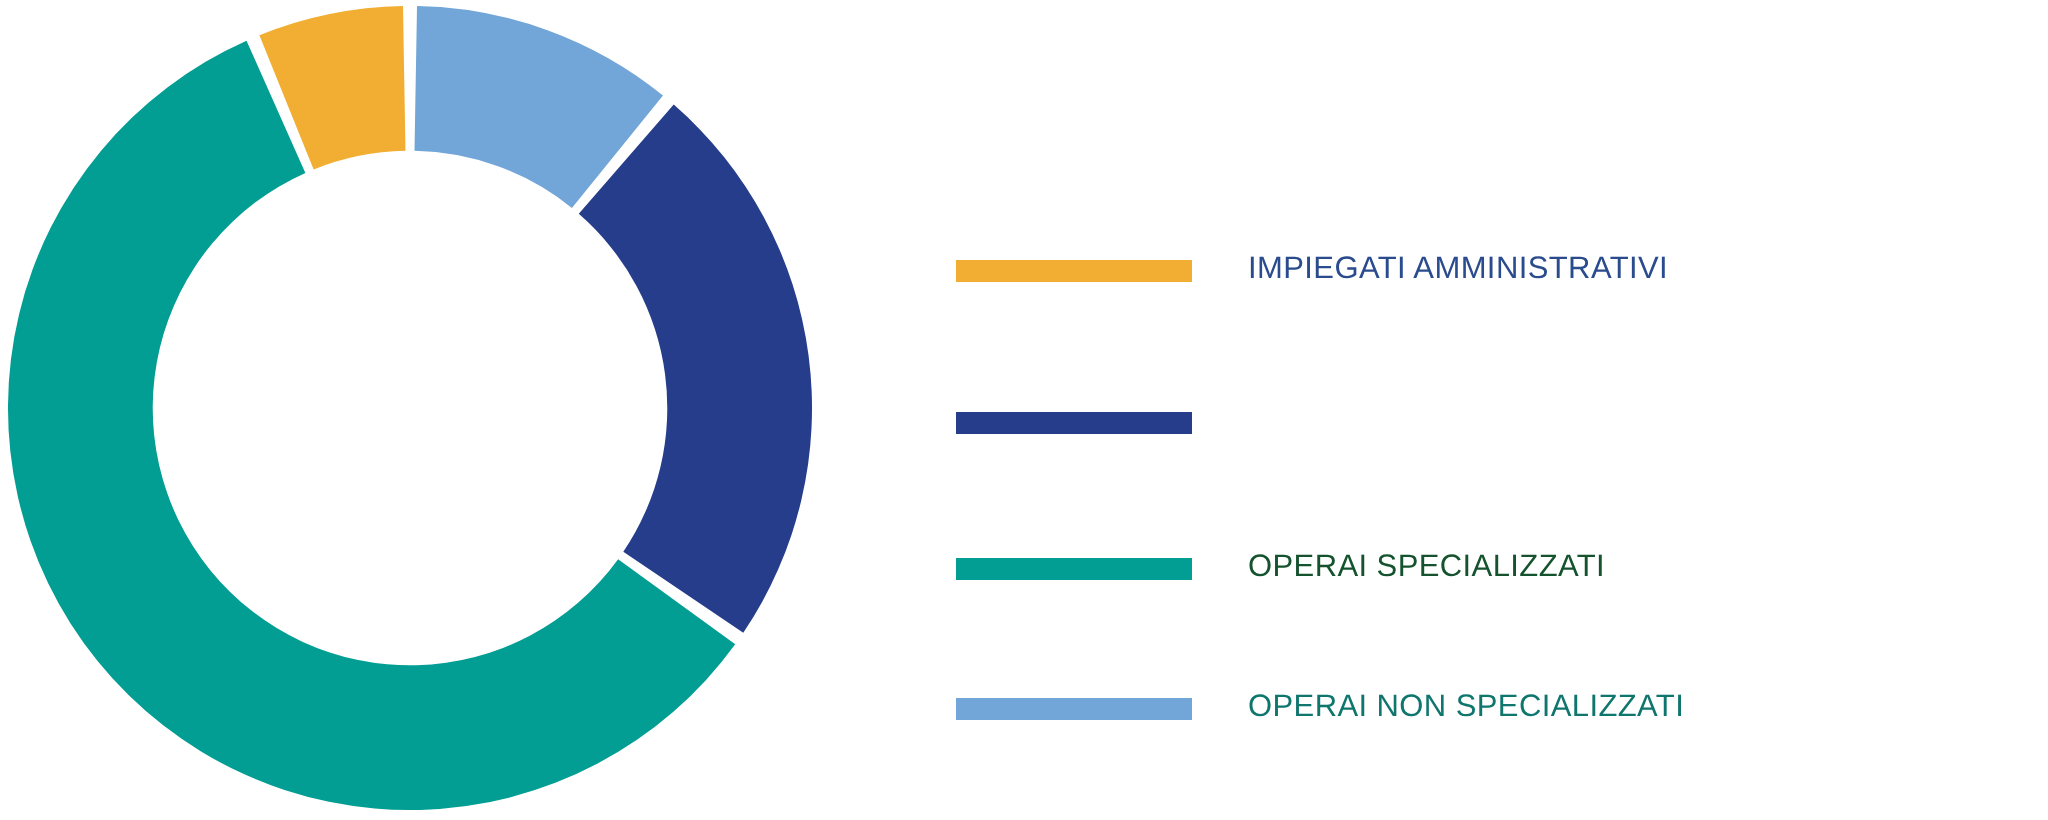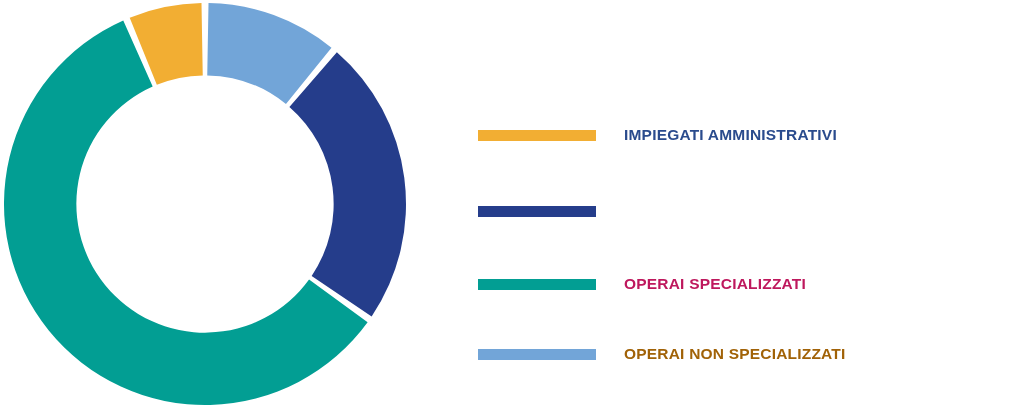--- a/index.html
+++ b/index.html
@@ -51,21 +51,21 @@
     height: 11px;
     flex: 0 0 auto;
   }
   .legend-label {
     margin-left: 28px;
     font-size: 15.5px;
     letter-spacing: 0.2px;
     color: #2A4B8D;
     white-space: nowrap;
     line-height: 1;
-    font-weight: 700;
+    font-weight: 400;
   }
   #li-0 { top: 123px; }
   #li-1 { top: 199px; }
   #li-2 { top: 272px; }
   #li-3 { top: 342px; }
 </style>
 </head>
 <body>
 
 <div id="page">
@@ -87,23 +87,23 @@
       <span class="legend-swatch" style="background: rgb(242, 174, 51);"></span>
       <span class="legend-label" style="color: rgb(42, 75, 141);">IMPIEGATI AMMINISTRATIVI</span>
     </div>
 
     <div class="legend-item" id="li-1">
       <span class="legend-swatch" style="background: rgb(37, 61, 139);"></span>
     </div>
 
     <div class="legend-item" id="li-2">
       <span class="legend-swatch" style="background: rgb(2, 158, 147);"></span>
-      <span class="legend-label" style="color: #be185d; text-align: right;">OPERAI SPECIALIZZATI</span>
+      <span class="legend-label" style="color: #14532d; text-align: right;">OPERAI SPECIALIZZATI</span>
     </div>
 
     <div class="legend-item" id="li-3">
       <span class="legend-swatch" style="background: rgb(114, 165, 216);"></span>
-      <span class="legend-label" style="color: #a16207;">OPERAI NON SPECIALIZZATI</span>
+      <span class="legend-label" style="color: #0f766e;">OPERAI NON SPECIALIZZATI</span>
     </div>
 
   </div>
 
 </div>
 
 </body></html>

